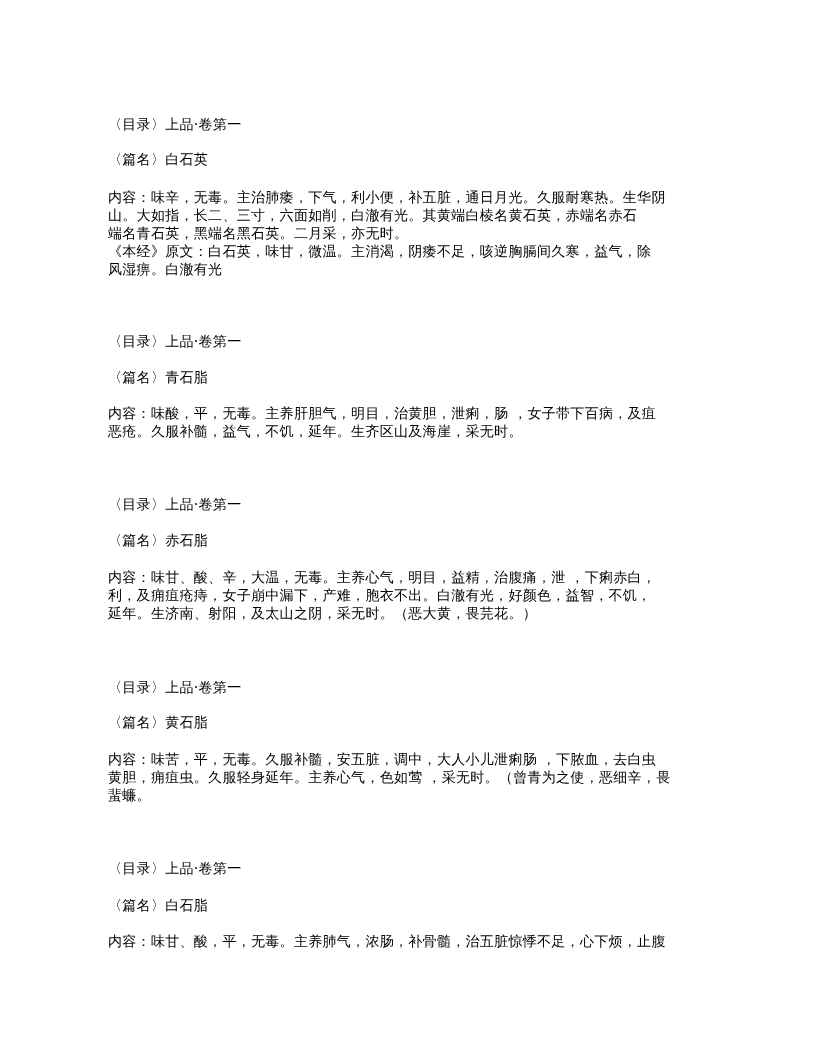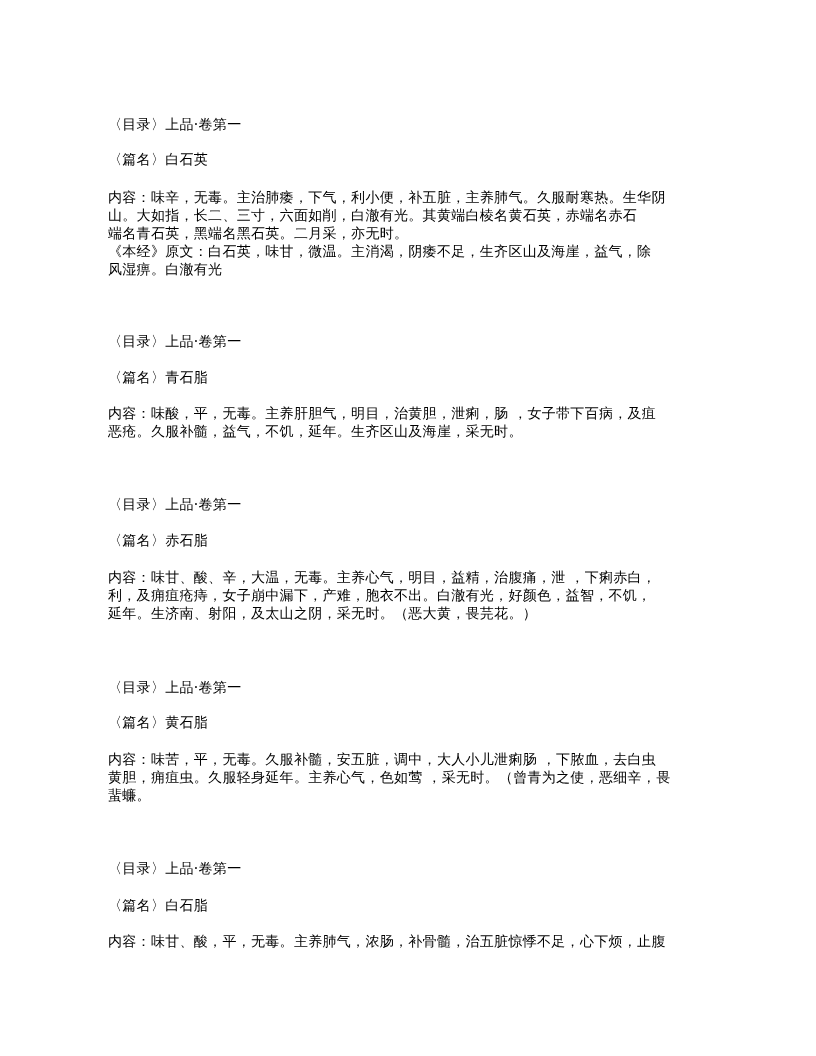--- a/index.html
+++ b/index.html
@@ -33,24 +33,24 @@
     }
   </style>
 </head>
 <body>
 
 <div class="page">
 
   <div>
     <div class="line" style="top:115px">〈目录〉上品·卷第一</div>
     <div class="line" style="top:150px">〈篇名〉白石英</div>
-    <div class="line" style="top:188px">内容：味辛，无毒。主治肺痿，下气，利小便，补五脏，主养肺气。久服耐寒热。生华阴</div>
+    <div class="line" style="top:188px">内容：味辛，无毒。主治肺痿，下气，利小便，补五脏，通日月光。久服耐寒热。生华阴</div>
     <div class="line" style="top:206px">山。大如指，长二、三寸，六面如削，白澈有光。其黄端白棱名黄石英，赤端名赤石</div>
     <div class="line" style="top:224px">端名青石英，黑端名黑石英。二月采，亦无时。</div>
-    <div class="line" style="top:242px">《本经》原文：白石英，味甘，微温。主消渴，阴痿不足，生齐区山及海崖，益气，除</div>
+    <div class="line" style="top:242px">《本经》原文：白石英，味甘，微温。主消渴，阴痿不足，咳逆胸膈间久寒，益气，除</div>
     <div class="line" style="top:260px">风湿痹。白澈有光</div>
   </div>
 
   <div>
     <div class="line" style="top:332px">〈目录〉上品·卷第一</div>
     <div class="line" style="top:368px">〈篇名〉青石脂</div>
     <div class="line" style="top:404px">内容：味酸，平，无毒。主养肝胆气，明目，治黄胆，泄痢，肠 ，女子带下百病，及疽</div>
     <div class="line" style="top:422px">恶疮。久服补髓，益气，不饥，延年。生齐区山及海崖，采无时。</div>
   </div>
 

